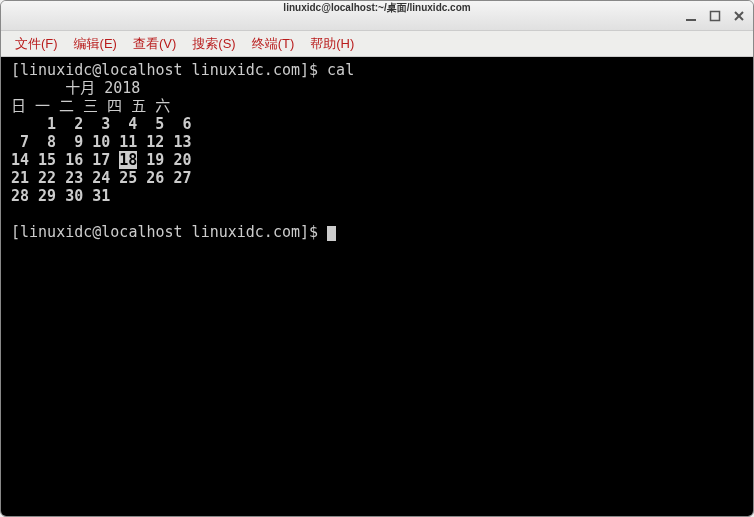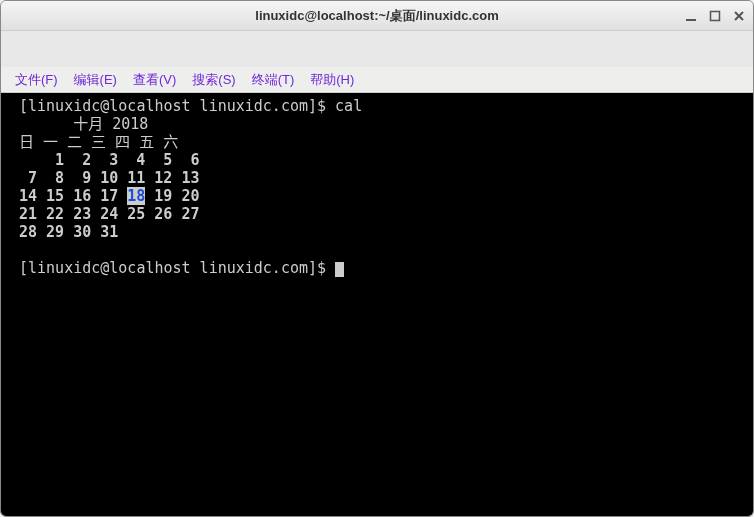--- a/index.html
+++ b/index.html
@@ -22,24 +22,24 @@
       border-radius: 6px;
       overflow: hidden;
       display: flex;
       flex-direction: column;
     }
     .titlebar {
       height: 30px;
       background: linear-gradient(to bottom, #f5f5f5, #e0e0e0);
       border-bottom: 1px solid #ccc;
       display: flex;
-      align-items: center;
+      align-items: flex-start;
       justify-content: center;
       position: relative;
-      font-size: 13px;
+      font-size: 10px;
       font-weight: bold;
       color: #333;
     }
     .window-controls {
       position: absolute;
       right: 8px;
       top: 50%;
       transform: translateY(-50%);
       display: flex;
       gap: 12px;
@@ -61,35 +61,34 @@
       height: 12px;
     }
     .menubar {
       height: 26px;
       background: #eeeeec;
       border-bottom: 1px solid #ccc;
       display: flex;
       align-items: center;
       padding: 0 6px;
       font-size: 13px;
-      color: #6d28d9;
-      margin-top: 36px;
+      color: #b91c1c;
     }
     .menu-item {
       padding: 3px 8px;
       cursor: pointer;
     }
     .terminal {
       flex: 1;
       background: #000;
       color: #ccc;
       font-family: "DejaVu Sans Mono", "Noto Sans Mono CJK SC", monospace;
       font-size: 15px;
       line-height: 1.2;
-      padding: 4px 18px;
+      padding: 4px 10px;
       white-space: pre;
       overflow: hidden;
     }
     .prompt-line {
       display: block;
     }
     .cal-header {
       display: block;
     }
     .cal-weekdays {
@@ -102,21 +101,21 @@
     .day-cell {
       display: inline-block;
       width: 2ch;
       text-align: right;
     }
     .day-cell + .day-cell {
       margin-left: 1ch;
     }
     .day-highlight {
       background: #ccc;
-      color: #1d4ed8;
+      color: #000000;
       text-align: right;
     }
     .cursor-block {
       display: inline-block;
       width: 1ch;
       height: 1em;
       background: #ccc;
       vertical-align: text-bottom;
     }
     .blank-line {

